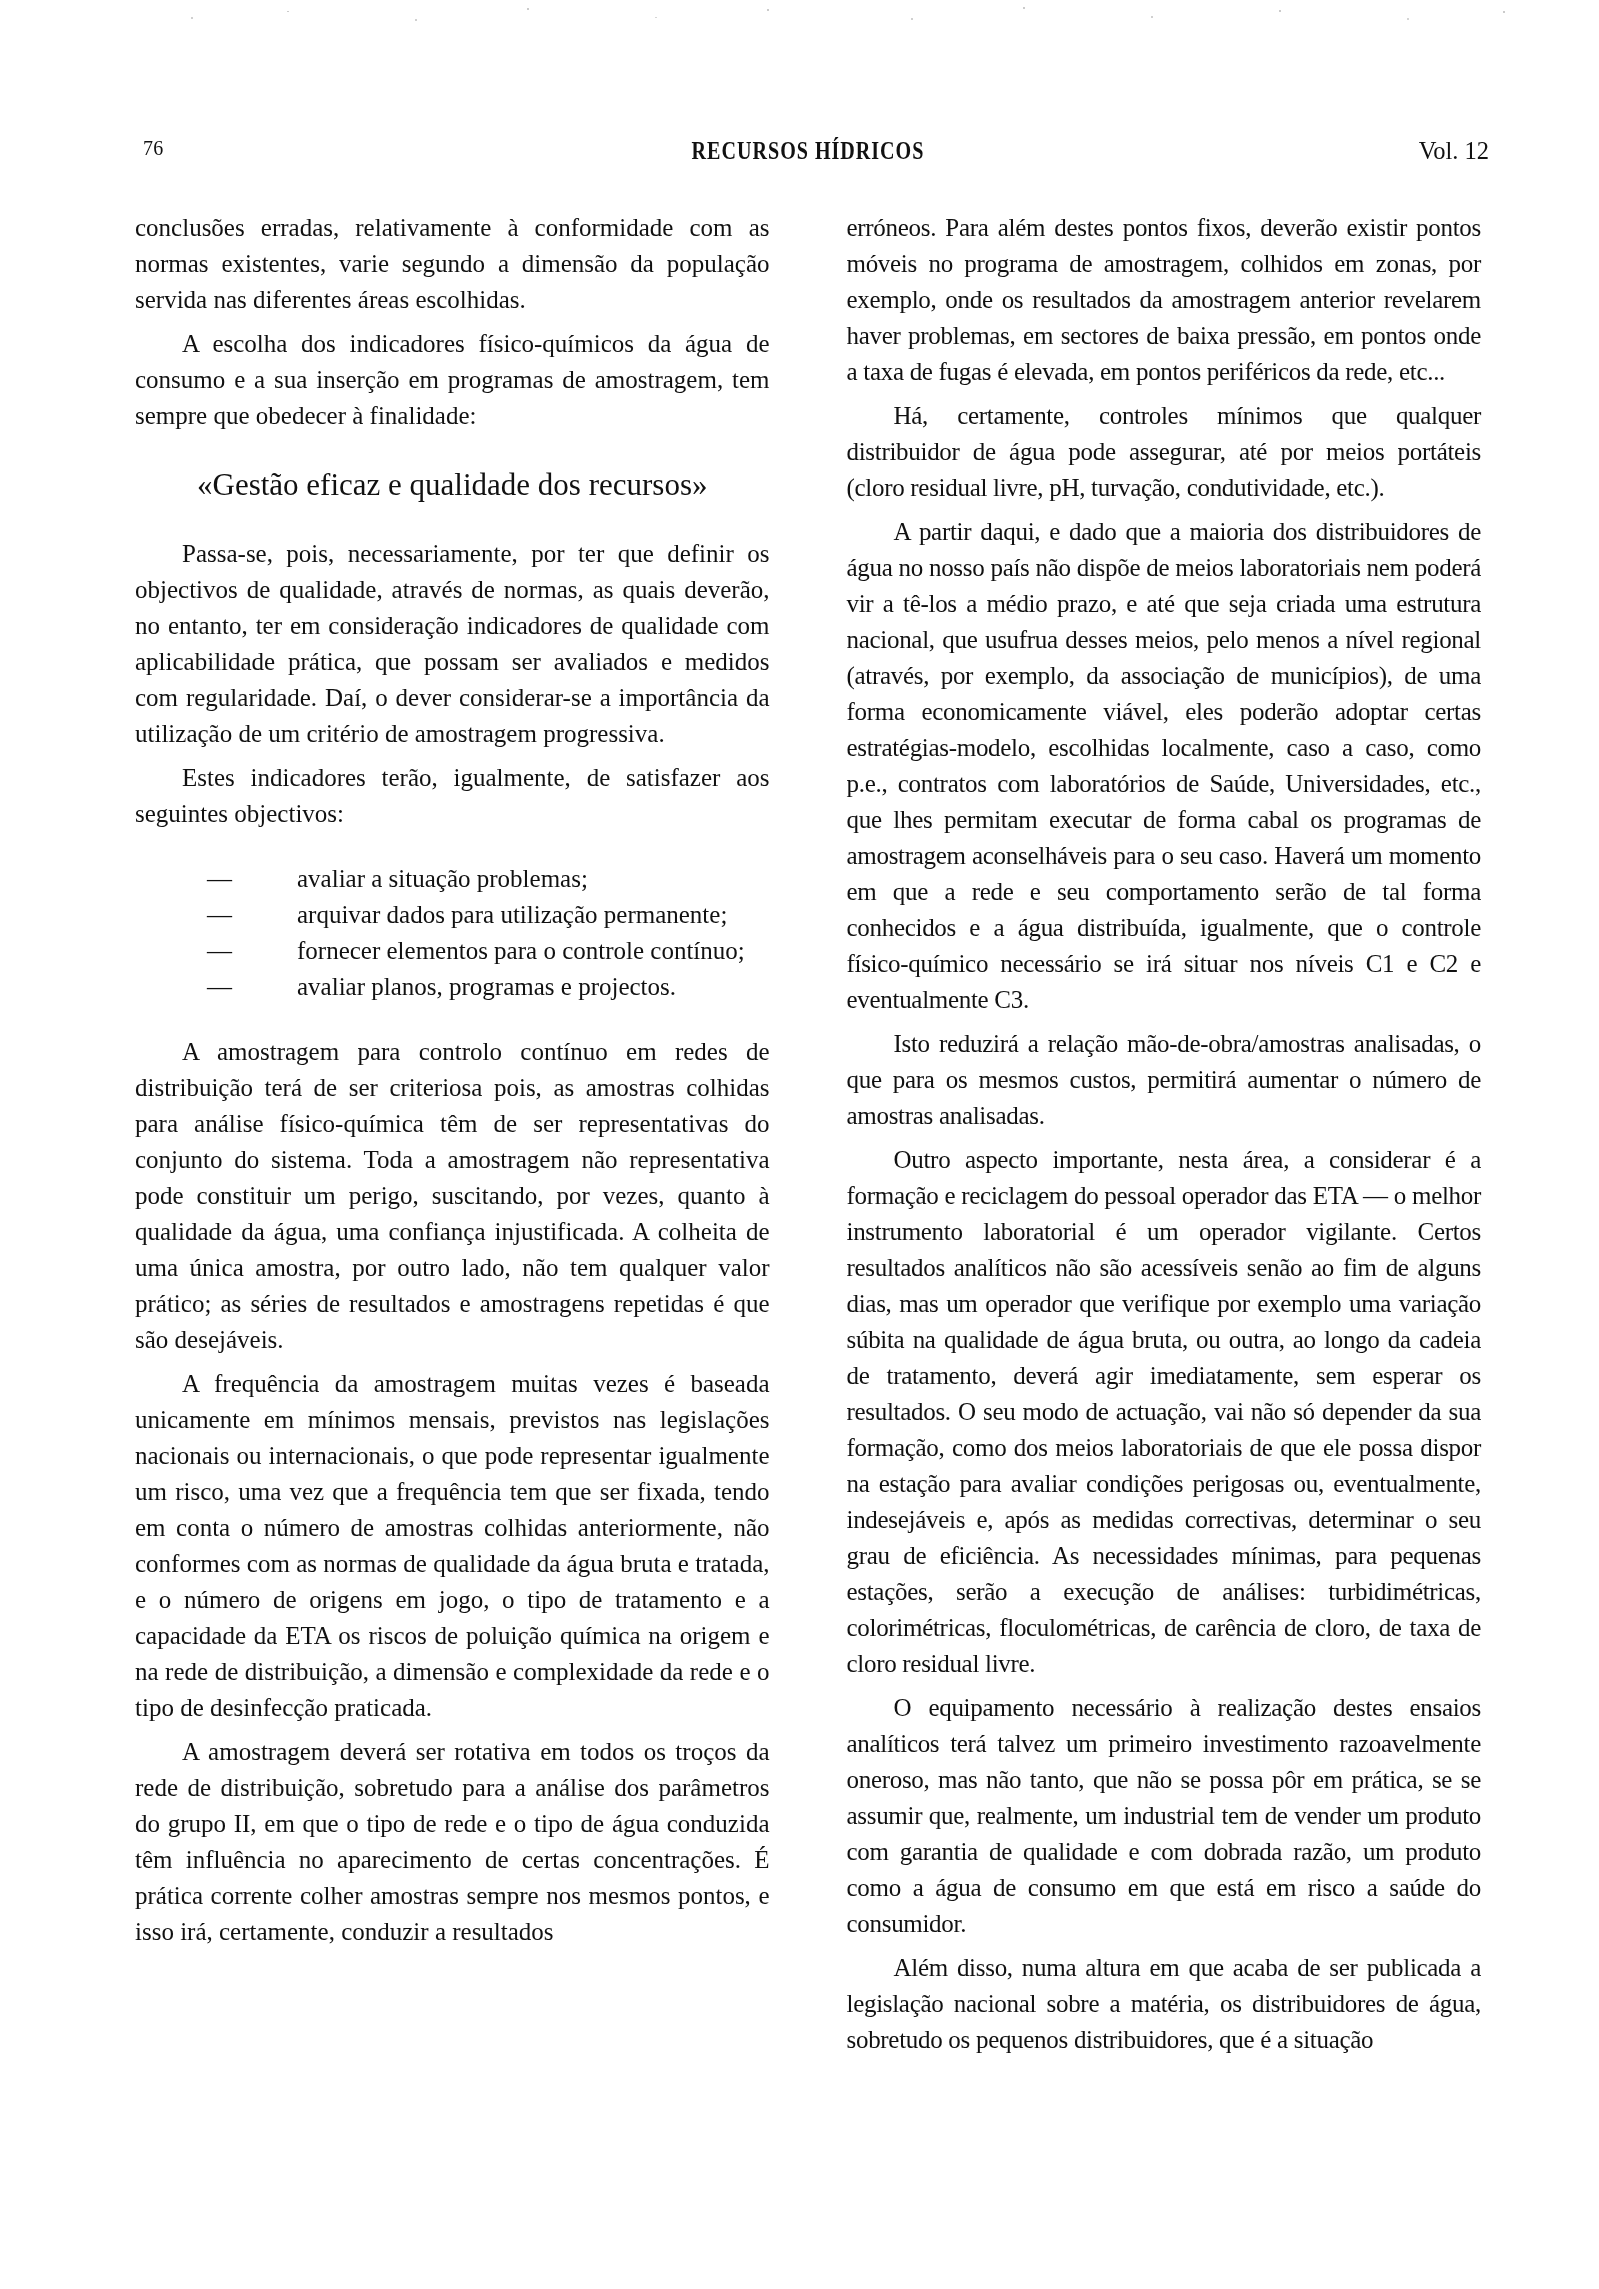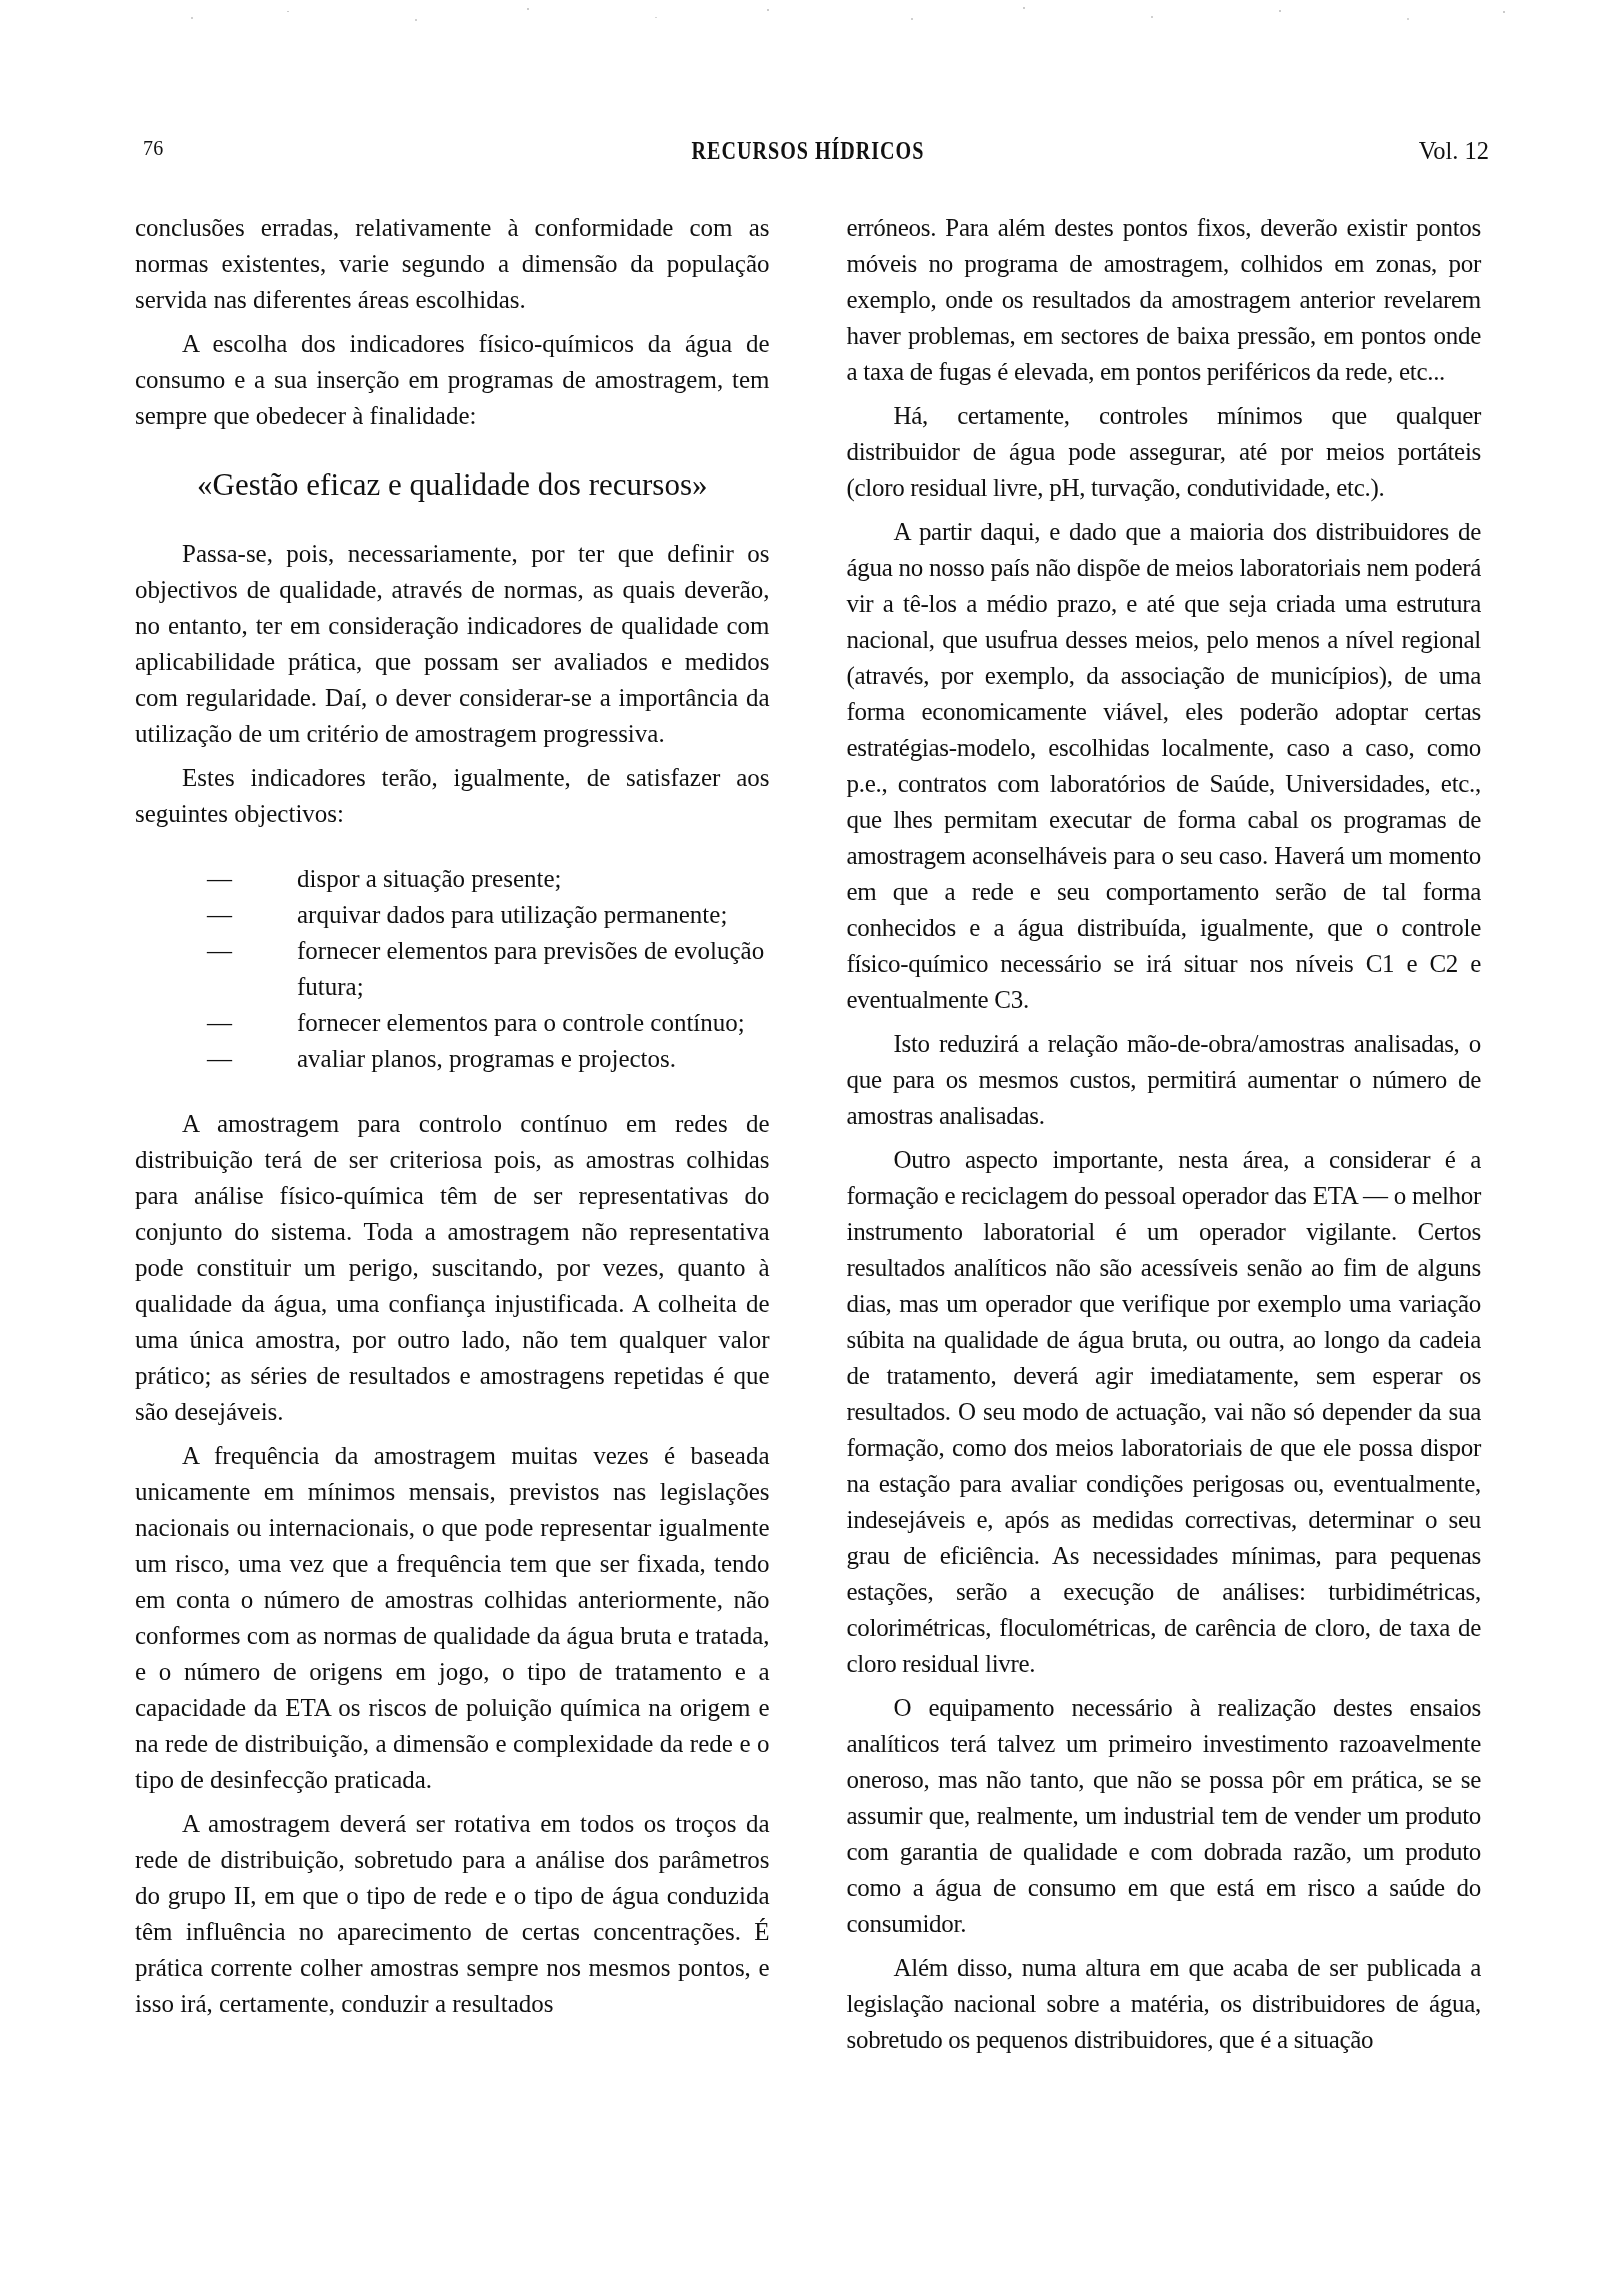--- a/index.html
+++ b/index.html
@@ -165,23 +165,22 @@
 
       <p class="para">A escolha dos indicadores físico-químicos da água de consumo e a sua inserção em programas de amostragem, tem sempre que obedecer à finalidade:</p>
 
       <p class="centered-quote">«Gestão eficaz e qualidade dos recursos»</p>
 
       <p class="para">Passa-se, pois, necessariamente, por ter que definir os objectivos de qualidade, através de normas, as quais deverão, no entanto, ter em consideração indicadores de qualidade com aplicabilidade prática, que possam ser avaliados e medidos com regularidade. Daí, o dever considerar-se a importância da utilização de um critério de amostragem progressiva.</p>
 
       <p class="para">Estes indicadores terão, igualmente, de satisfazer aos seguintes objectivos:</p>
 
       <ul class="dash-list">
-        <li><span class="dash">—</span><span>dispor a situação presente;</span></li>
+        <li><span class="dash">—</span><span>avaliar a situação problemas;</span></li>
         <li><span class="dash">—</span><span>arquivar dados para utilização permanente;</span></li>
-        <li><span class="dash">—</span><span>fornecer elementos para previsões de evolução futura;</span></li>
         <li><span class="dash">—</span><span>fornecer elementos para o controle contínuo;</span></li>
         <li><span class="dash">—</span><span>avaliar planos, programas e projectos.</span></li>
       </ul>
 
       <p class="para">A amostragem para controlo contínuo em redes de distribuição terá de ser criteriosa pois, as amostras colhidas para análise físico-química têm de ser representativas do conjunto do sistema. Toda a amostragem não representativa pode constituir um perigo, suscitando, por vezes, quanto à qualidade da água, uma confiança injustificada. A colheita de uma única amostra, por outro lado, não tem qualquer valor prático; as séries de resultados e amostragens repetidas é que são desejáveis.</p>
       <p class="para">A frequência da amostragem muitas vezes é baseada unicamente em mínimos mensais, previstos nas legislações nacionais ou internacionais, o que pode representar igualmente um risco, uma vez que a frequência tem que ser fixada, tendo em conta o número de amostras colhidas anteriormente, não conformes com as normas de qualidade da água bruta e tratada, e o número de origens em jogo, o tipo de tratamento e a capacidade da ETA os riscos de poluição química na origem e na rede de distribuição, a dimensão e complexidade da rede e o tipo de desinfecção praticada.</p>
       <p class="para">A amostragem deverá ser rotativa em todos os troços da rede de distribuição, sobretudo para a análise dos parâmetros do grupo II, em que o tipo de rede e o tipo de água conduzida têm influência no aparecimento de certas concentrações. É prática corrente colher amostras sempre nos mesmos pontos, e isso irá, certamente, conduzir a resultados</p>
 
     </div>
 

